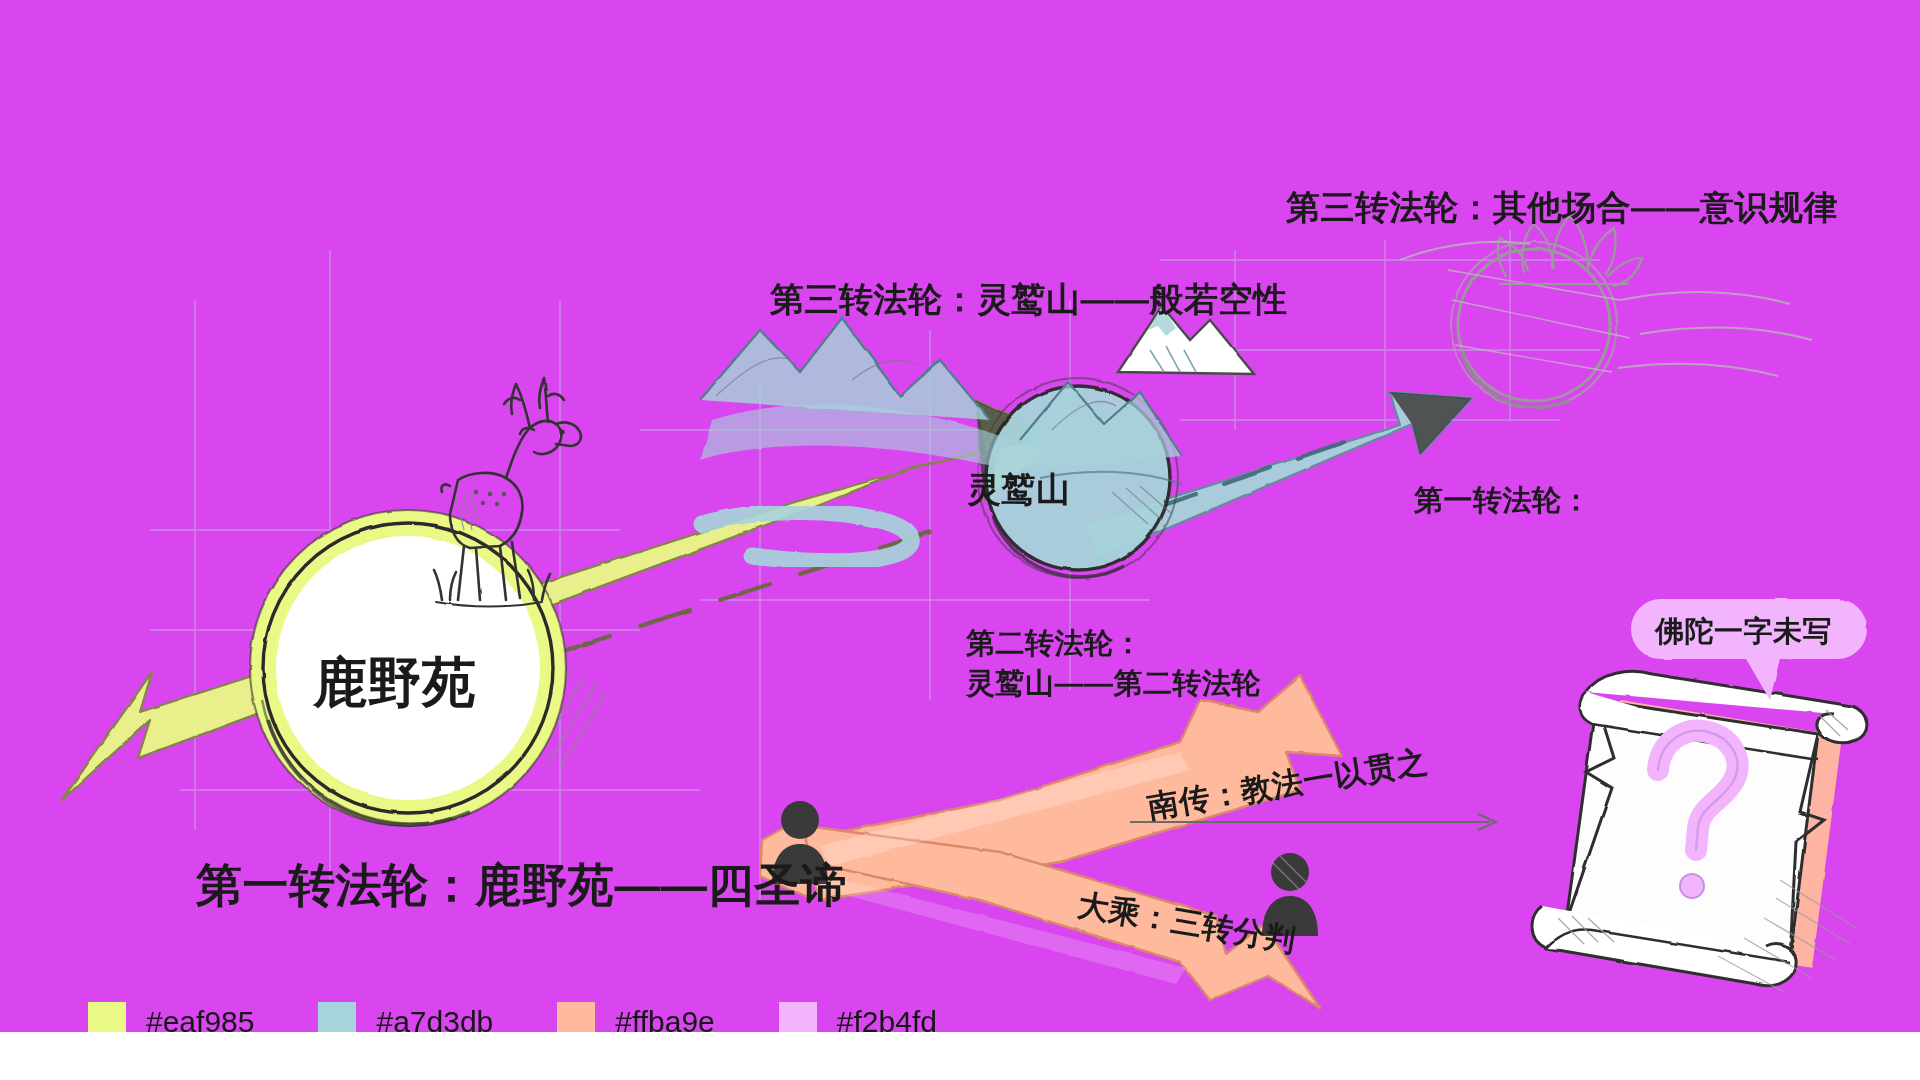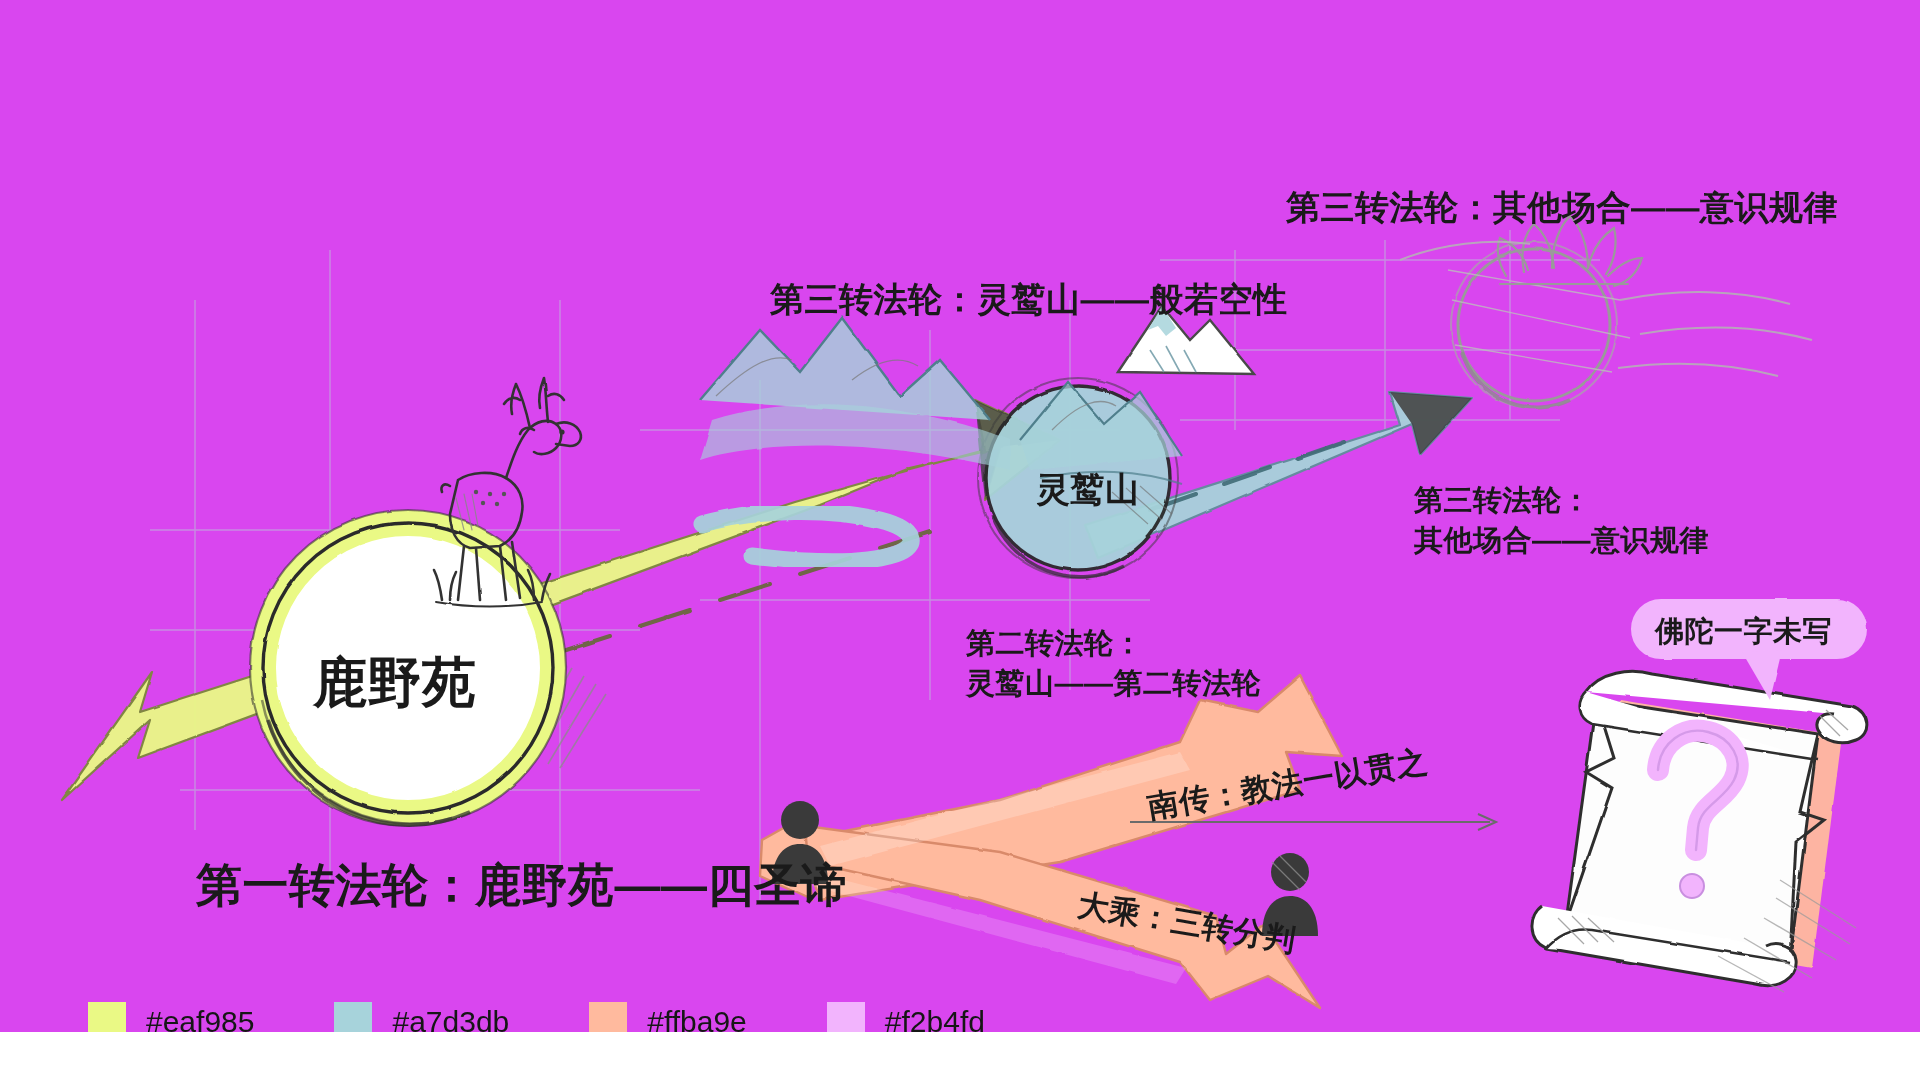--- a/index.html
+++ b/index.html
@@ -39,21 +39,21 @@
   .t-node    { font-size: 54px; }
   .t-branch  { font-size: 31px; }
   .t-bubble  { font-size: 29px; }
 
   #legend {
     position: absolute;
     left: 88px;
     top: 1002px;
     display: flex;
     align-items: center;
-    gap: 16px;
+    gap: 0px;
   }
   .legend-item {
     display: flex;
     align-items: center;
     margin-right: 64px;
   }
   .legend-swatch {
     width: 38px;
     height: 40px;
     margin-right: 20px;
@@ -344,27 +344,26 @@
   </svg>
 
   <div class="layer" style="pointer-events:none">
 
     <div class="txt t-title-2" style="left:1286px; top:186px;">第三转法轮：其他场合——意识规律</div>
 
     <div class="txt t-title-2" style="left:770px; top:278px;">第三转法轮：灵鹫山——般若空性</div>
 
     <div class="txt t-node" style="left:313px; top:648px;">鹿野苑</div>
 
-    <div class="txt t-title-2" style="left:1036px; top:468px;">灵鹫山</div>
+    <div class="txt t-title-2" style="left:967px; top:468px;">灵鹫山</div>
 
     <div class="txt t-sub" style="left:966px; top:625px;">第二转法轮：</div>
     <div class="txt t-sub" style="left:966px; top:665px;">灵鹫山——第二转法轮</div>
 
-    <div class="txt t-sub" style="left:1414px; top:482px;">第三转法轮：</div>
-    <div class="txt t-sub" style="left:1414px; top:522px;">其他场合——意识规律</div>
+    <div class="txt t-sub" style="left:1414px; top:482px;">第一转法轮：</div>
 
     <div class="txt t-title-1" style="left:196px; top:855px;">第一转法轮：鹿野苑——四圣谛</div>
 
     <div class="txt t-branch rot-1" style="left:1148px; top:788px;">南传：教法一以贯之</div>
 
     <div class="txt t-branch rot-2" style="left:1078px; top:885px;">大乘：三转分判</div>
 
     <div class="txt t-bubble" style="left:1655px; top:613px;text-align:center;">佛陀一字未写</div>
   </div>
 

